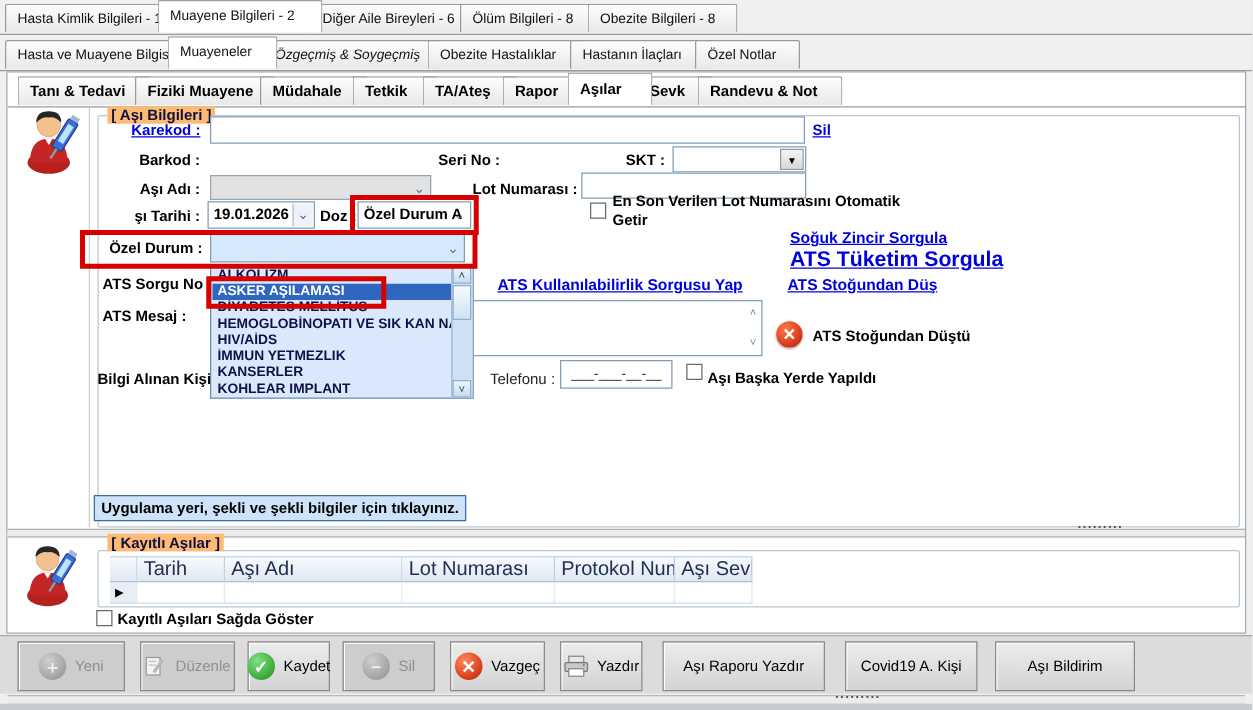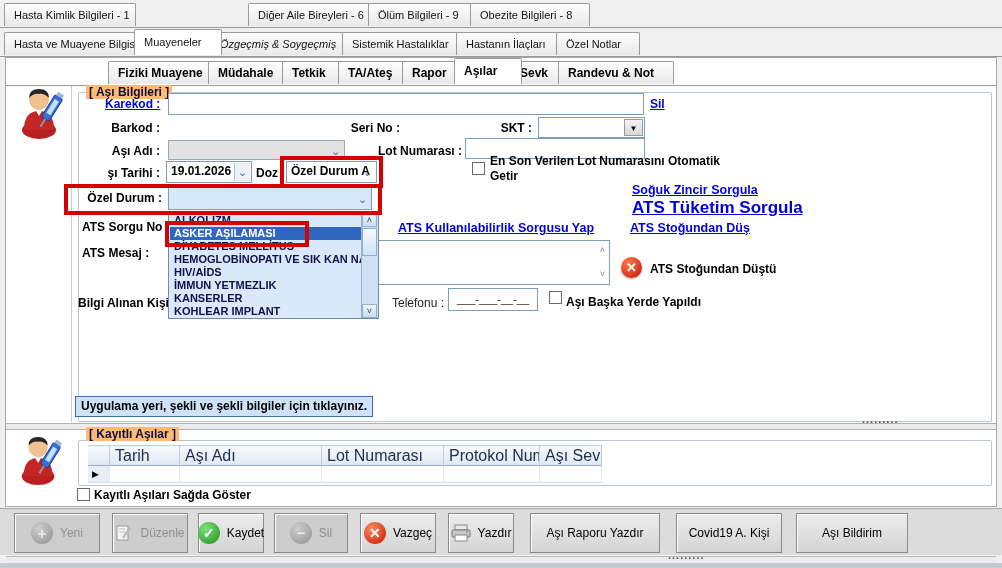--- a/index.html
+++ b/index.html
@@ -69,39 +69,41 @@
   svg{display:block;}
 </style>
 </head>
 <body>
 
 <div class="screen">
 
   <div class="tabrow" style="top:0;height:28px;">
     <div class="strip-line" style="top:27px;"></div>
     <div class="tab" style="left:4px;width:112px;">Hasta Kimlik Bilgileri - 1</div>
+    <div class="tab active" style="left:126px;width:112px;">Muayene Bilgileri - 2</div>
     <div class="tab" style="left:248px;width:110px;">Diğer Aile Bireyleri - 6</div>
-    <div class="tab" style="left:368px;width:92px;">Ölüm Bilgileri - 9</div>
+    <div class="tab" style="left:368px;width:92px;">Ölüm Bilgileri - 8</div>
     <div class="tab" style="left:470px;width:100px;">Obezite Bilgileri - 8</div>
   </div>
 
   <div class="tabrow" style="top:29px;height:28px;">
     <div class="strip-line" style="top:27px;"></div>
     <div class="tab" style="left:4px;width:122px;">Hasta ve Muayene Bilgisi</div>
     <div class="tab active" style="left:134px;width:68px;">Muayeneler</div>
     <div class="tab" style="left:210px;width:122px;font-style:italic;">Özgeçmiş &amp; Soygeçmiş</div>
-    <div class="tab" style="left:342px;width:104px;">Sistemik Hastalıklar</div>
+    <div class="tab" style="left:342px;width:104px;">Obezite Hastalıklar</div>
     <div class="tab" style="left:456px;width:92px;">Hastanın İlaçları</div>
     <div class="tab" style="left:556px;width:64px;">Özel Notlar</div>
   </div>
 
   <div style="position:absolute;left:5px;top:57px;width:992px;height:450px;background:#fff;border:1px solid #a0a8b0;box-sizing:border-box;"></div>
 
   <div class="tabrow" style="top:58px;height:28px;">
     <div class="strip-line" style="top:27px;left:6px;width:990px;"></div>
+    <div class="tab tab3" style="left:14px;width:86px;">Tanı &amp; Tedavi</div>
     <div class="tab tab3" style="left:108px;width:92px;">Fiziki Muayene</div>
     <div class="tab tab3" style="left:208px;width:66px;">Müdahale</div>
     <div class="tab tab3" style="left:282px;width:48px;">Tetkik</div>
     <div class="tab tab3" style="left:338px;width:56px;">TA/Ateş</div>
     <div class="tab tab3" style="left:402px;width:44px;">Rapor</div>
     <div class="tab tab3 active" style="left:454px;width:48px;">Aşılar</div>
     <div class="tab tab3" style="left:510px;width:40px;">Sevk</div>
     <div class="tab tab3" style="left:558px;width:96px;">Randevu &amp; Not</div>
   </div>
 

